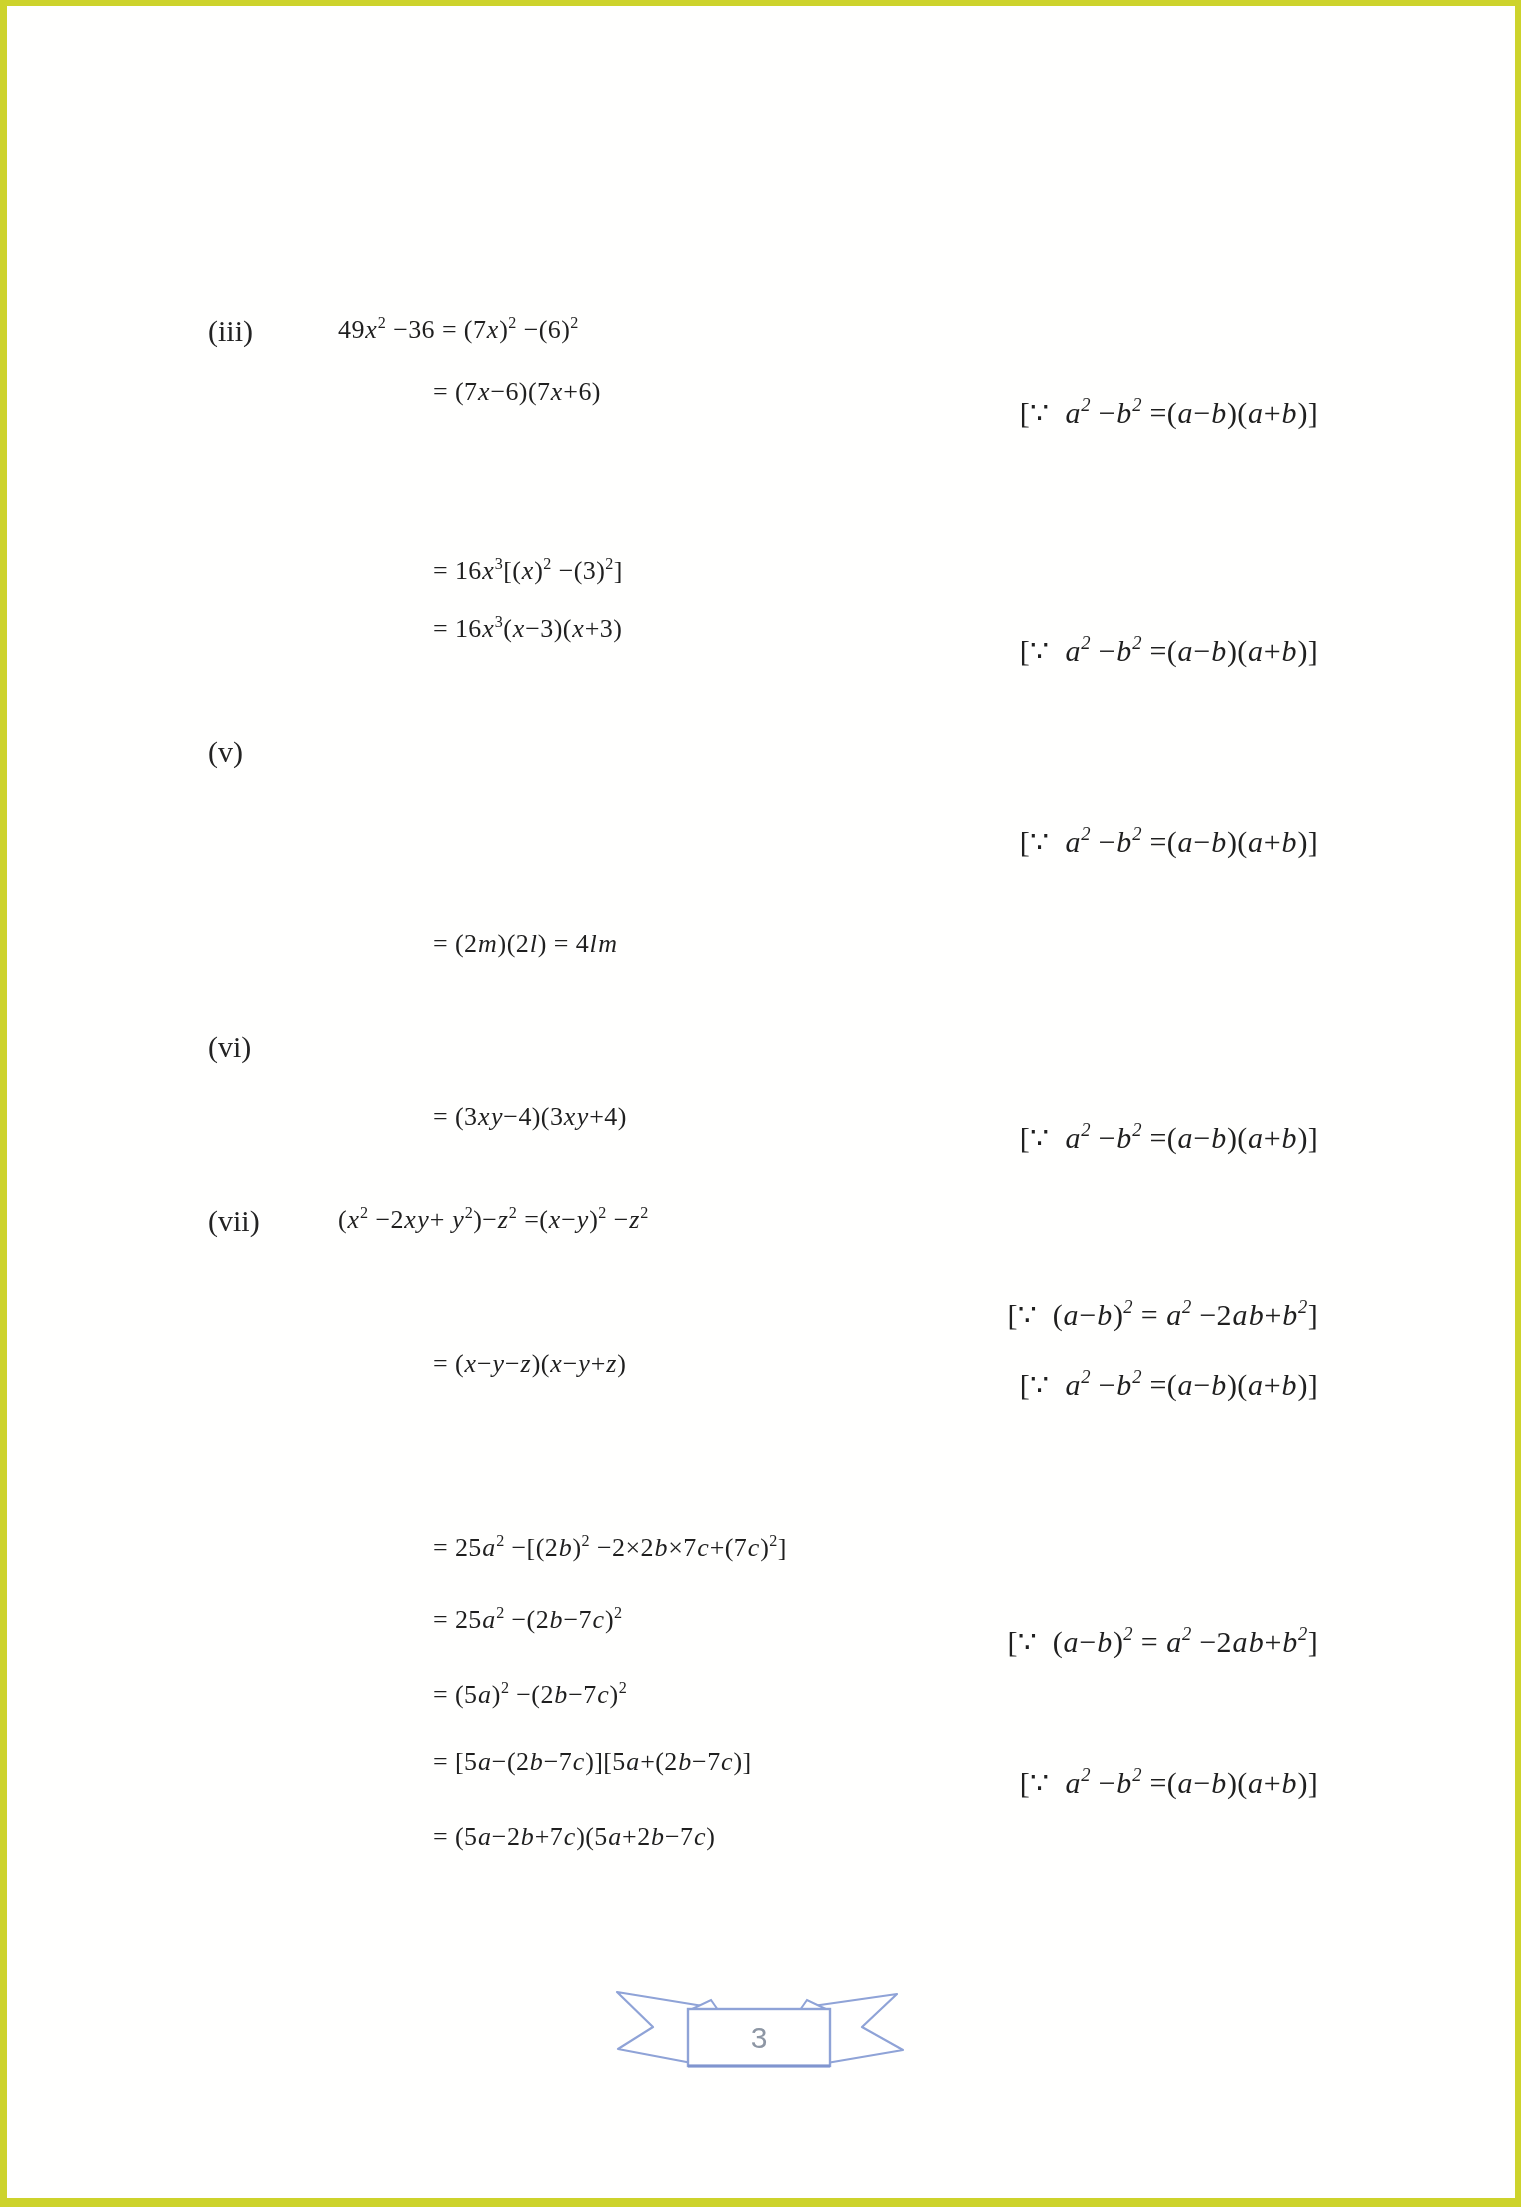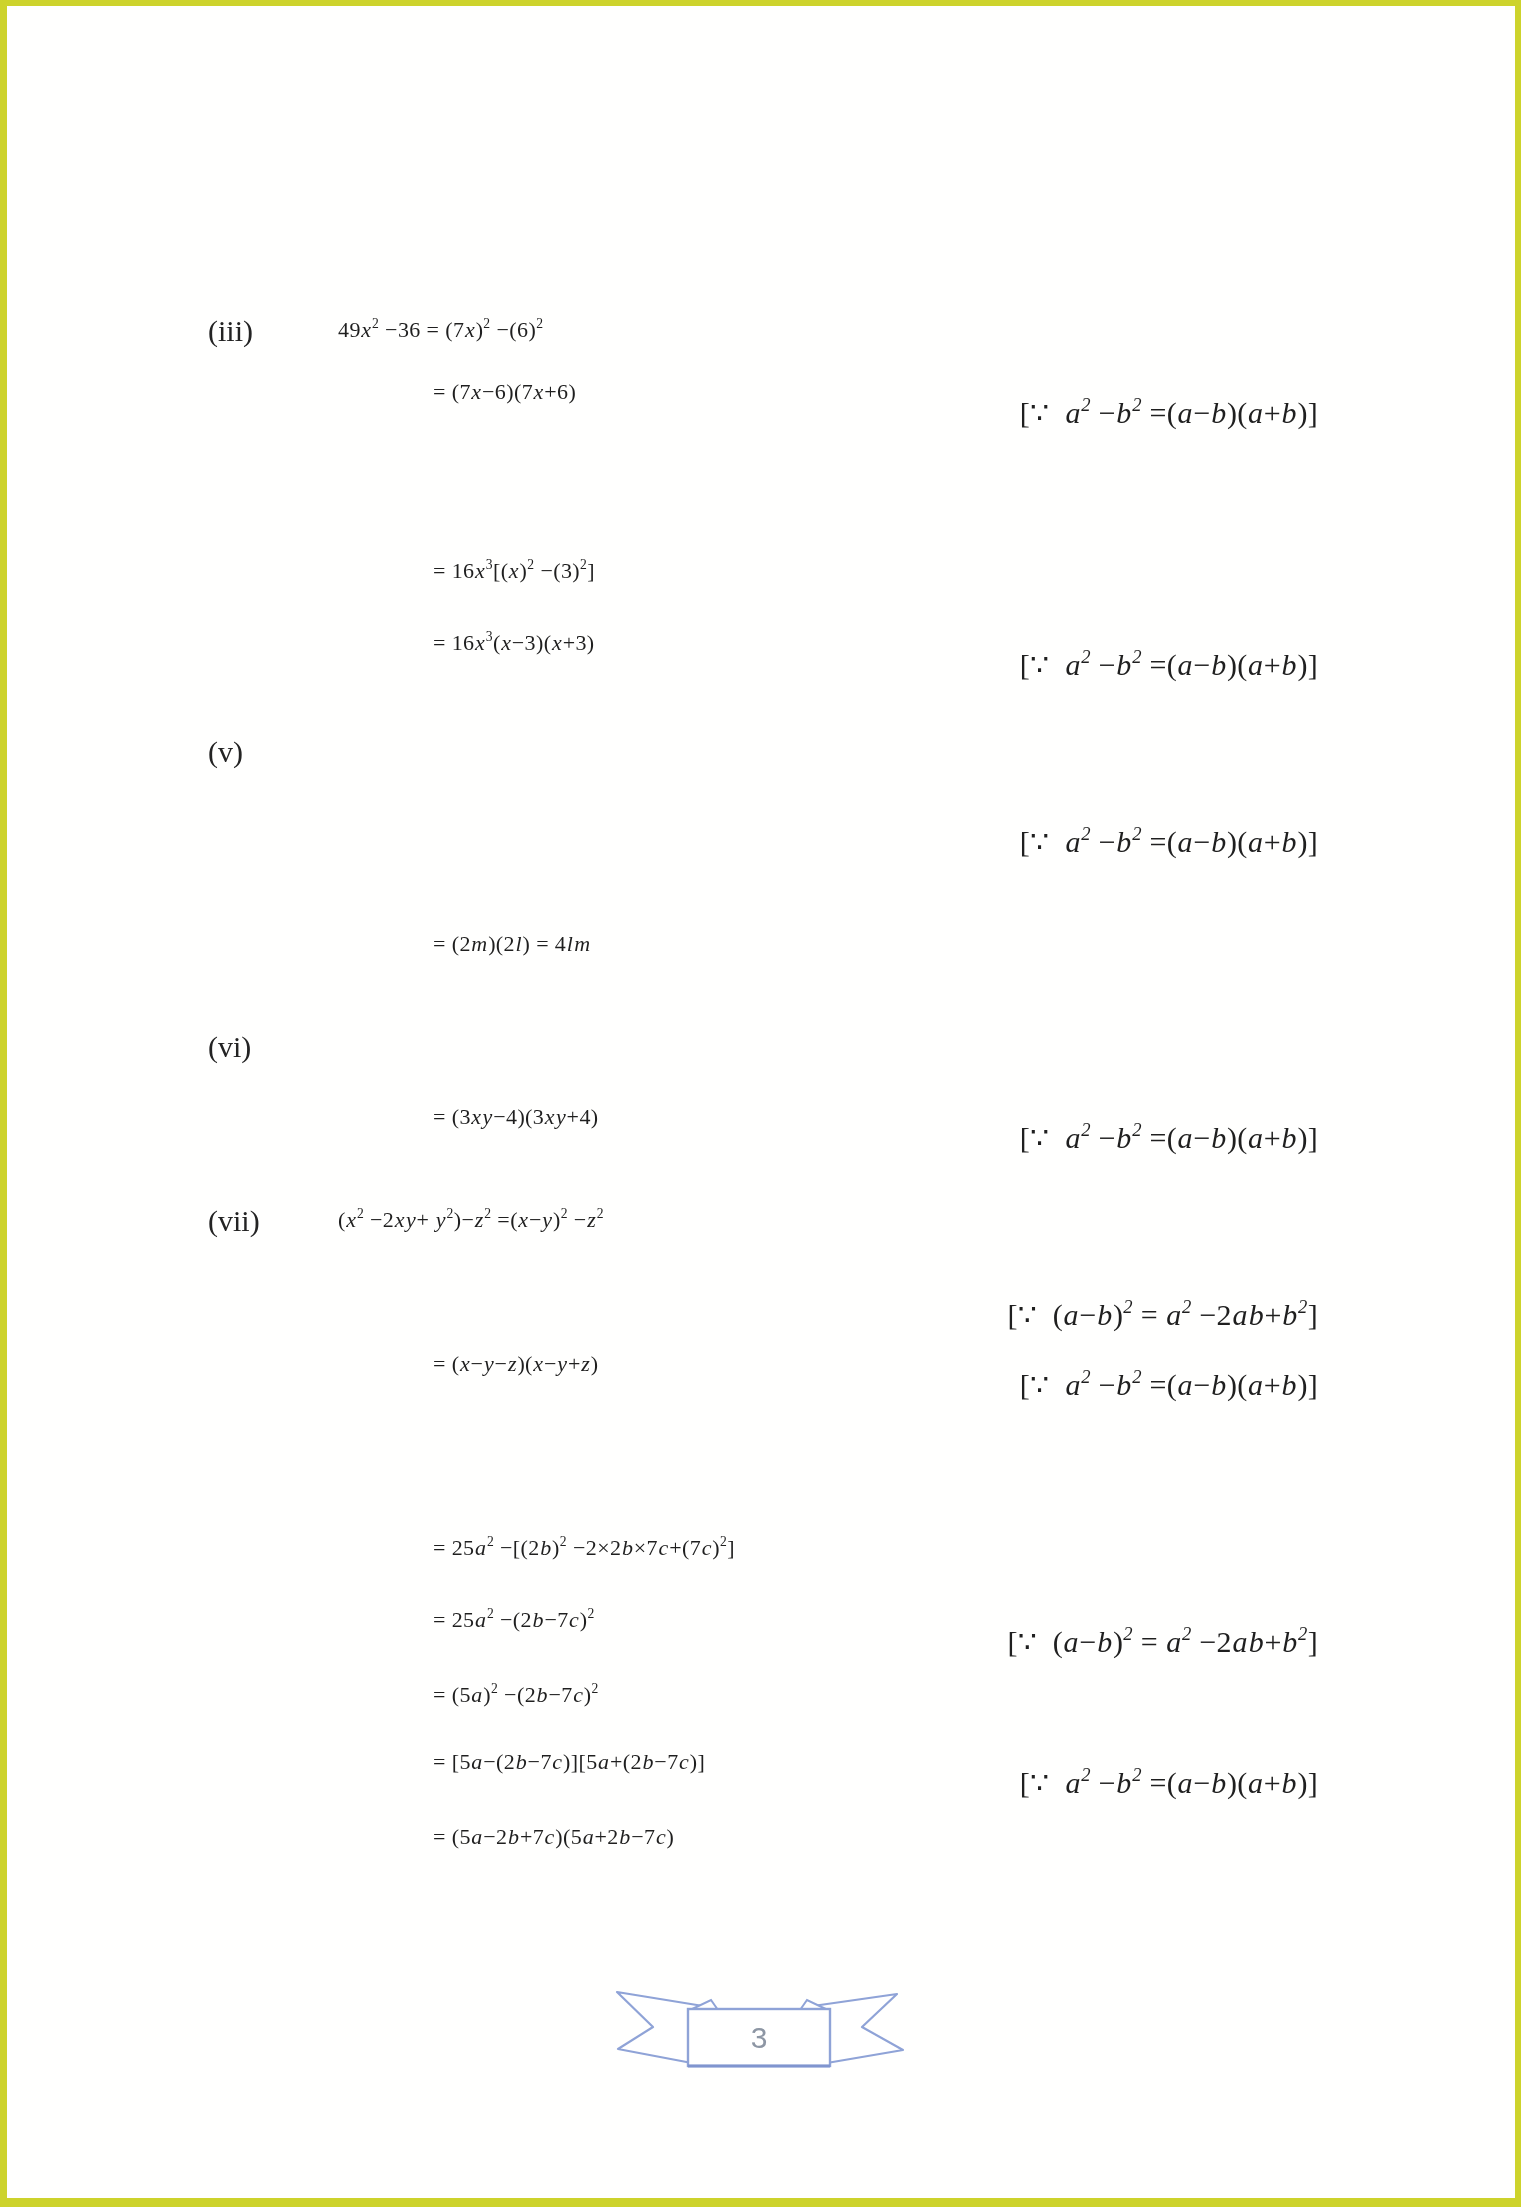--- a/index.html
+++ b/index.html
@@ -15,21 +15,21 @@
     font-family:"Liberation Serif","DejaVu Serif",serif;
     color:#1f1f1f;
     text-decoration:underline;
   }
   .content{position:absolute;left:201px;top:0;width:1110px;height:2000px;}
   .row{
     position:absolute;left:0;width:100%;height:48px;line-height:48px;
     display:flex;align-items:center;white-space:nowrap;box-sizing:border-box;
   }
   .lbl{display:inline-block;width:130px;font-size:30px;color:#232323;flex:0 0 130px;}
-  .eq{font-size:22px;letter-spacing:0.4px;}
+  .eq{font-size:26px;letter-spacing:0.4px;}
   .cont{padding-left:225px;}
   .note{margin-left:auto;font-size:30px;letter-spacing:0.3px;margin-top:45px;}
   .eq i,.note i{font-style:italic;padding:0 0.5px;}
   .eq sup,.note sup{
     font-size:62%;vertical-align:baseline;position:relative;top:-0.62em;font-style:italic;
   }
   .eq sup{font-style:normal;}
   .ribbon{position:absolute;left:578px;top:1973px;width:330px;height:104px;}
   .ribbon svg{display:block;}
   .pageno{
@@ -50,21 +50,21 @@
       <span class="eq">49<i>x</i><sup>2</sup> −36 = (7<i>x</i>)<sup>2</sup> −(6)<sup>2</sup></span>
     </div>
     <div class="row cont" style="top:362px">
       <span class="eq">= (7<i>x</i>−6)(7<i>x</i>+6)</span>
       <span class="note">[∵&nbsp;&nbsp;<i>a</i><sup>2</sup> −<i>b</i><sup>2</sup> =(<i>a</i>−<i>b</i>)(<i>a</i>+<i>b</i>)]</span>
     </div>
 
     <div class="row cont" style="top:542px">
       <span class="eq">= 16<i>x</i><sup>3</sup>[(<i>x</i>)<sup>2</sup> −(3)<sup>2</sup>]</span>
     </div>
-    <div class="row cont" style="top:614px">
+    <div class="row cont" style="top:600px">
       <span class="eq">= 16<i>x</i><sup>3</sup>(<i>x</i>−3)(<i>x</i>+3)</span>
       <span class="note">[∵&nbsp;&nbsp;<i>a</i><sup>2</sup> −<i>b</i><sup>2</sup> =(<i>a</i>−<i>b</i>)(<i>a</i>+<i>b</i>)]</span>
     </div>
 
     <div class="row" style="top:722px">
       <span class="lbl">(v)</span>
     </div>
     <div class="row" style="top:791px">
       <span class="note">[∵&nbsp;&nbsp;<i>a</i><sup>2</sup> −<i>b</i><sup>2</sup> =(<i>a</i>−<i>b</i>)(<i>a</i>+<i>b</i>)]</span>
     </div>

